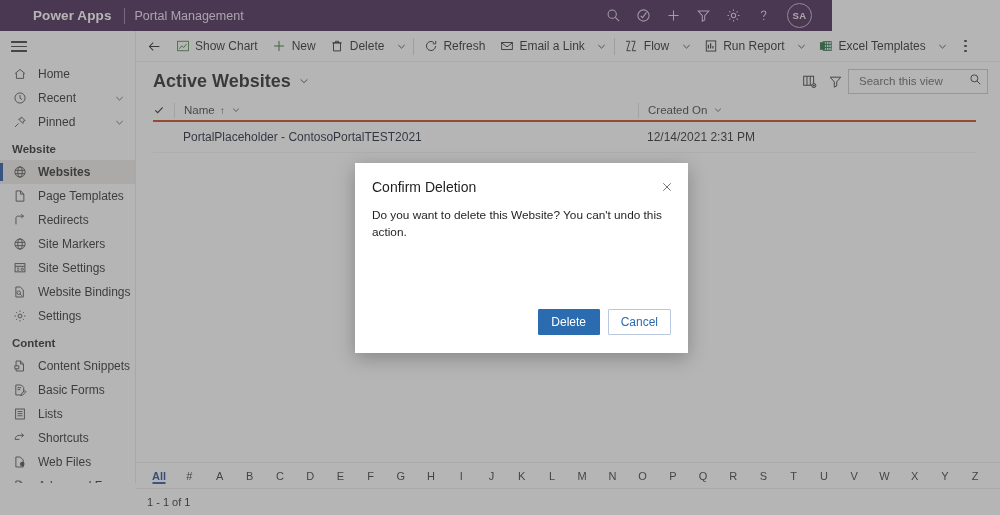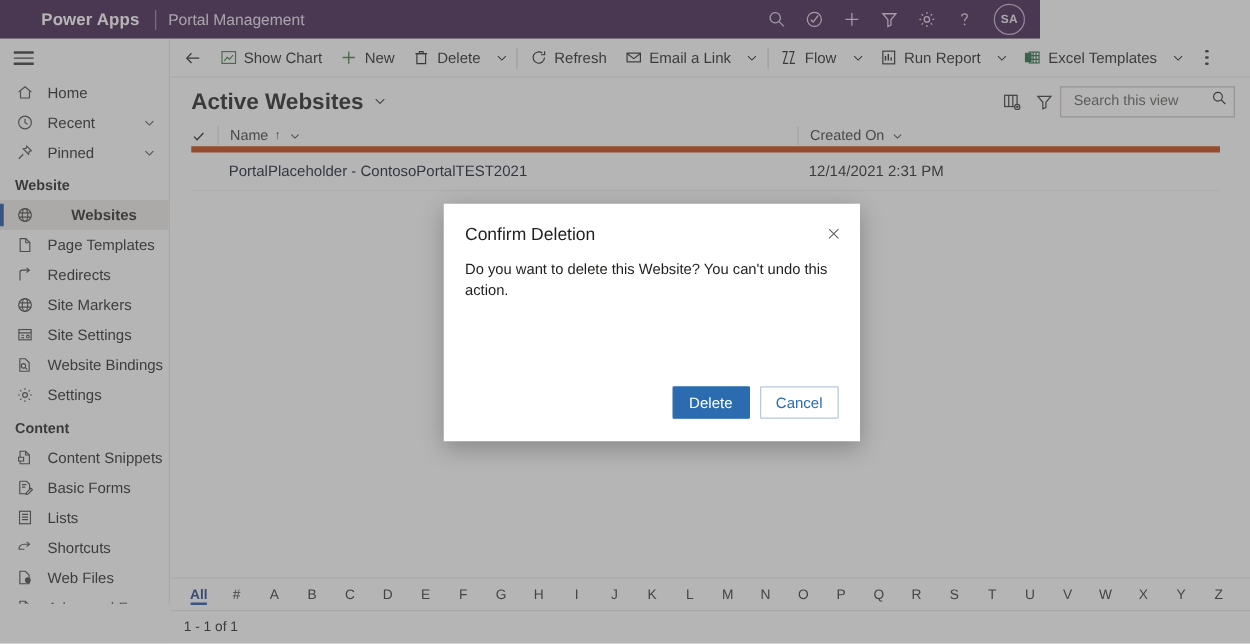--- a/index.html
+++ b/index.html
@@ -38,21 +38,21 @@
     background: rgba(255,255,255,.42);
   }
   .brand-sub {
     font-size: 12.5px;
     color: #e8dfec;
     font-weight: 400;
   }
   .brand-right {
     margin-left: auto;
     display: flex; align-items: center;
-    padding-right: 12px;
+    padding-right: 20px;
   }
   .brand-icon {
     width: 30px; height: 31px;
     display: flex; align-items: center; justify-content: center;
     color: #ddd2e2;
     cursor: pointer;
   }
   .brand-icon svg { display: block; }
   .avatar {
     width: 25px; height: 25px;
@@ -89,21 +89,21 @@
 
   .nav-item {
     position: relative;
     height: 24px;
     display: flex; align-items: center;
     padding-left: 12px;
     cursor: pointer;
     font-size: 12px;
     color: #262626;
   }
-  .nav-item.selected { background: #edebe9; font-weight: 600; gap: 19px; }
+  .nav-item.selected { background: #edebe9; font-weight: 600; }
   .nav-item.selected::before {
     content: "";
     position: absolute; left: 0; top: 3px;
     width: 2.6px; height: 18px;
     background: #1e4fa3;
   }
   .nav-ico {
     width: 16px; height: 16px;
     margin-right: 10px;
     flex: 0 0 16px;
@@ -220,21 +220,21 @@
     background: transparent;
     min-width: 0;
   }
   .searchbox input::placeholder { color: #605e5c; }
 
   
   .grid { padding: 0 12px 0 0; }
   .grid-head {
     height: 22px;
     display: flex; align-items: center;
-    border-bottom: 5px solid #c2410c;
+    border-bottom: 2px solid #c2410c;
     font-size: 11.5px;
     color: #3b3a39;
     margin: 0 12px 0 17px;
   }
   .col-check {
     width: 21px; flex: 0 0 21px;
     display: flex; align-items: center;
     color: #242424;
     cursor: pointer;
   }

